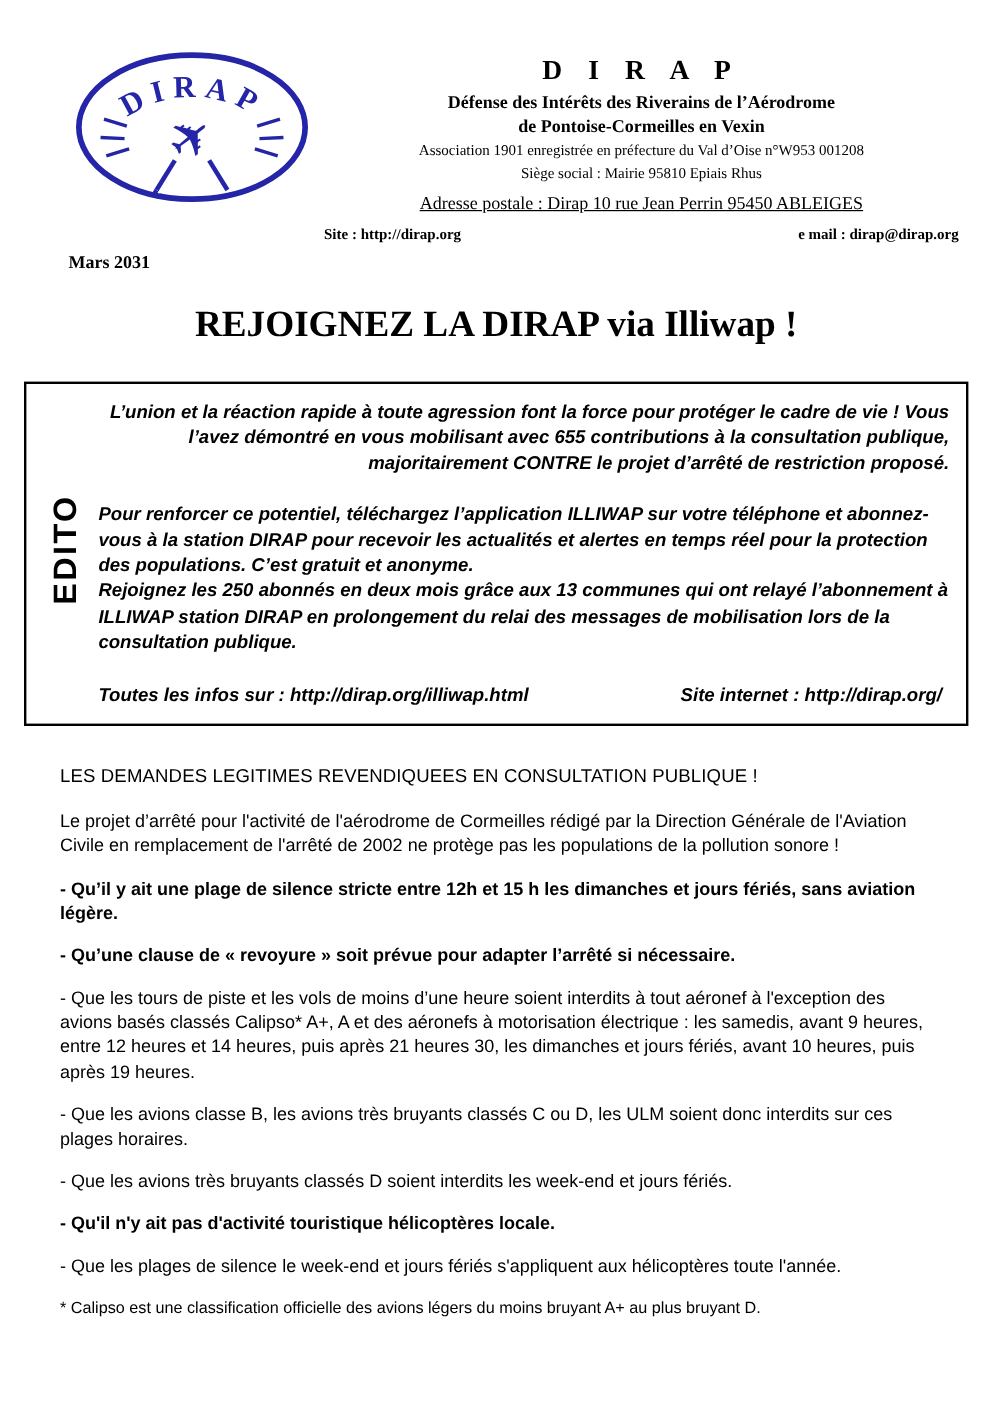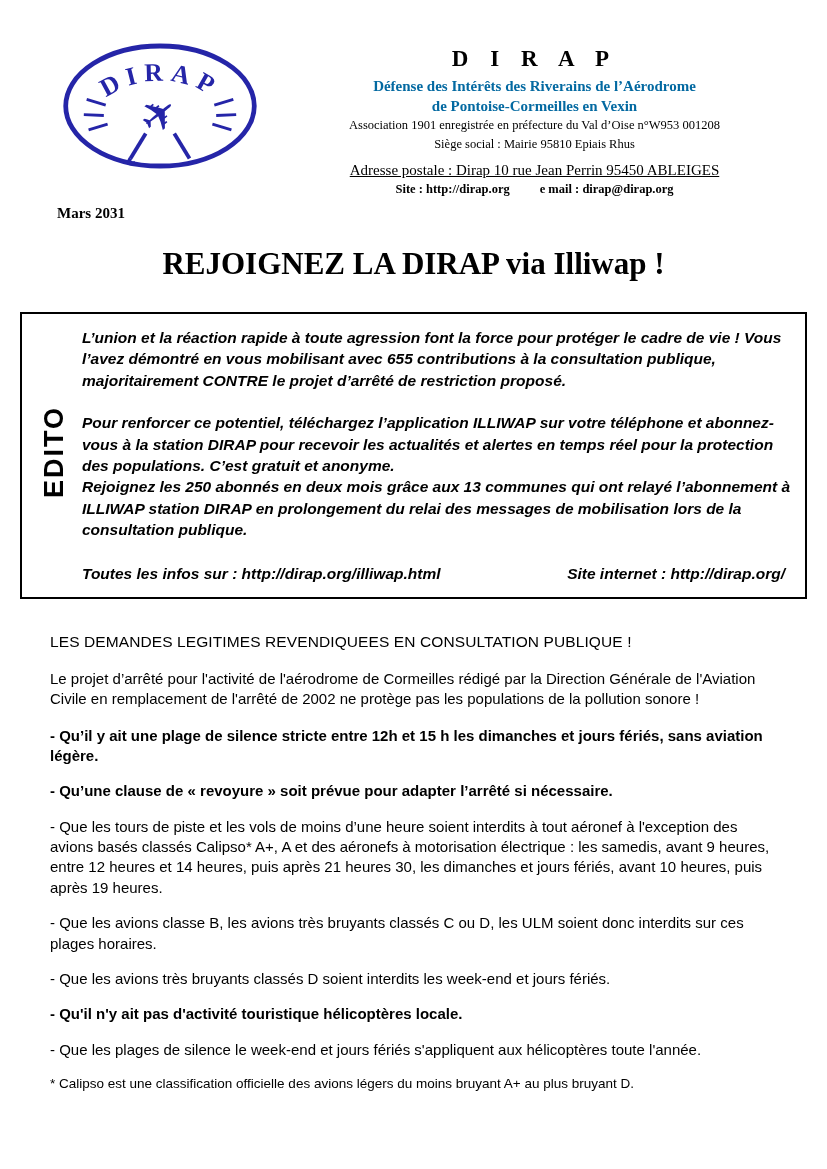--- a/index.html
+++ b/index.html
@@ -7,34 +7,34 @@
   .page {
     width: 827px; height: 1169px; background: #ffffff; color: #000;
     font-family: "Liberation Sans", sans-serif; position: relative; overflow: hidden;
   }
   
   .header { display: flex; padding: 40px 28px 0 60px; }
   .logo { flex: 0 0 210px; }
   .logo svg { width: 200px; height: 132px; display: block; }
   .org-block { flex: 1; text-align: center; font-family: "Liberation Serif", serif; padding-top: 6px; }
   .org-acronym { font-size: 23px; font-weight: bold; letter-spacing: 8px; margin-bottom: 5px; }
-  .org-sub { font-size: 15px; font-weight: bold; color: #0369a1; line-height: 1.3; }
+  .org-sub { font-size: 15px; font-weight: bold; color: #000000; line-height: 1.3; }
   .org-small { font-size: 12.5px; line-height: 1.4; margin-top: 1px; }
   .org-postal { font-size: 15px; text-decoration: underline; margin-top: 9px; }
-  .org-site { font-size: 12.5px; font-weight: bold; display: flex; justify-content: center; gap: 30px; margin-top: 3px; }
+  .org-site { font-size: 12.5px; font-weight: bold; display: flex; justify-content: space-between; gap: 30px; margin-top: 9px; }
   .date { font-family: "Liberation Serif", serif; font-weight: bold; font-size: 15px; margin: 8px 0 0 57px; }
   
   .title { font-family: "Liberation Serif", serif; font-weight: bold; font-size: 31px; text-align: center; margin: 24px 0 0 0; }
   
   .edito { margin: 30px 20px 0 20px; border: 2px solid #000; display: flex; padding: 6px 12px 12px 4px; }
   .edito-label-wrap { flex: 0 0 56px; display: flex; align-items: center; justify-content: center; }
   .edito-label-wrap span { writing-mode: vertical-rl; transform: rotate(180deg); font-weight: bold; font-size: 27px; letter-spacing: 2px; }
   .edito-content { flex: 1; font-style: italic; font-weight: bold; font-size: 15.5px; line-height: 1.38; padding-right: 2px; }
   .edito-content p { margin: 0; }
-  .edito-content p.p1 { margin: 7px 0 21px 0; }
+  .edito-content p.p1 { margin: 7px 0 21px 0; text-align: right; }
   .edito-footer { display: flex; justify-content: space-between; margin-top: 23px; padding-right: 6px; }
   
   .main { margin: 34px 48px 0 50px; }
   .main h2 { font-size: 15.5px; font-weight: normal; margin: 0 0 17px 0; letter-spacing: 0.1px; }
   .main p { font-size: 15px; line-height: 1.36; margin: 0 0 15px 0; }
   .intro-list p { margin: 0; }
   .intro-list { margin-bottom: 16px; margin-top: 18px; }
   .demands-list p.bold { font-weight: bold; }
   .footnote { font-size: 13.5px !important; margin-top: 6px !important; }
 </style>

